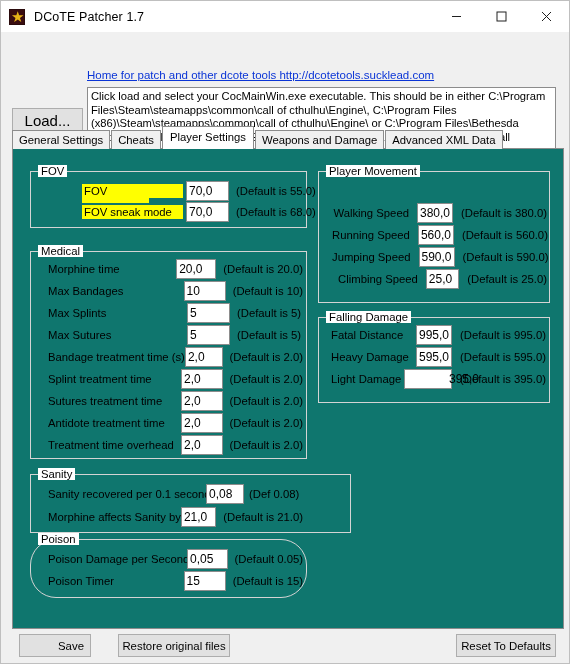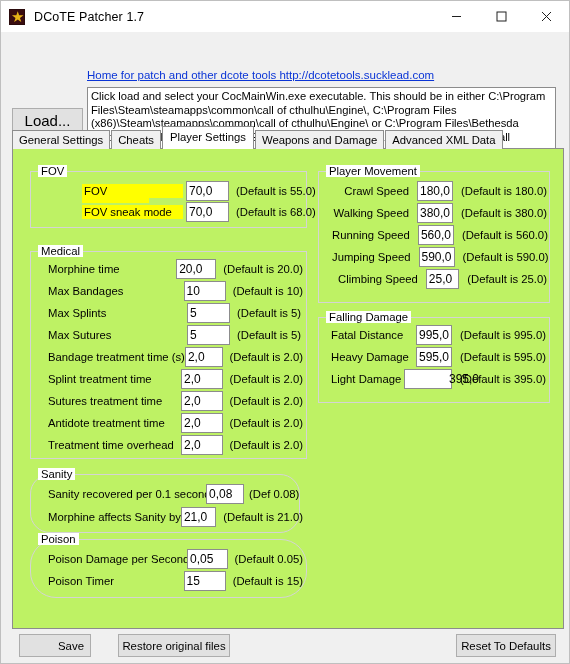--- a/index.html
+++ b/index.html
@@ -163,21 +163,21 @@
     padding: 0 7px 2px 7px;
   }
   .tabpanel {
     position: absolute;
     left: 0;
     top: 20px;
     width: 552px;
     height: 481px;
     box-sizing: border-box;
     border: 1px solid #8c8c8c;
-    background: #bef264;
+    background: #0f766e;
     z-index: 1;
   }
 
   
   .group {
     position: absolute;
     box-sizing: border-box;
     border: 1px solid #d4d4d4;
     background: transparent;
   }
@@ -358,21 +358,21 @@
           <span class="field" style="width:43px;">2,0</span>
           <span class="dflt" style="margin-left:7px;">(Default is 2.0)</span>
         </div>
         <div class="row" style="left:17px; top:183px; width:255px;">
           <span class="lbl" style="width:139px;">Treatment time overhead</span>
           <span class="field" style="width:43px;">2,0</span>
           <span class="dflt" style="margin-left:7px;">(Default is 2.0)</span>
         </div>
       </div>
 
-      <div class="group" style="left:17px; top:325px; width:270px; height:59px;border-radius:20px;">
+      <div class="group" style="left:17px; top:325px; width:321px; height:59px;">
         <div class="legend">Sanity</div>
         <div class="row" style="left:17px; top:9px; width:255px;">
           <span class="lbl" style="width:158px;">Sanity recovered per 0.1 seconds</span>
           <span class="field" style="width:38px;">0,08</span>
           <span class="dflt" style="margin-left:5px;">(Def 0.08)</span>
         </div>
         <div class="row" style="left:17px; top:32px; width:255px;">
           <span class="lbl" style="width:138px;">Morphine affects Sanity by</span>
           <span class="field" style="width:38px;">21,0</span>
           <span class="dflt" style="margin-left:7px;">(Default is 21.0)</span>
@@ -388,25 +388,20 @@
         </div>
         <div class="row" style="left:17px; top:31px; width:255px;">
           <span class="lbl" style="width:139px;">Poison Timer</span>
           <span class="field" style="width:43px;">15</span>
           <span class="dflt" style="margin-left:7px;">(Default is 15)</span>
         </div>
       </div>
 
       <div class="group" style="left:305px; top:22px; width:232px; height:132px;">
         <div class="legend">Player Movement</div>
-        <div class="row" style="left:13px; top:9px; width:215px;">
-          <span class="lbl right" style="width:94px;">Crawl Speed</span>
-          <span class="field" style="width:36px; margin-left:8px;">180,0</span>
-          <span class="dflt" style="margin-left:8px;">(Default is 180.0)</span>
-        </div>
         <div class="row" style="left:13px; top:31px; width:215px;">
           <span class="lbl right" style="width:94px;">Walking Speed</span>
           <span class="field" style="width:36px; margin-left:8px;">380,0</span>
           <span class="dflt" style="margin-left:8px;">(Default is 380.0)</span>
         </div>
         <div class="row" style="left:13px; top:53px; width:215px;">
           <span class="lbl right" style="width:94px;">Running Speed</span>
           <span class="field" style="width:36px; margin-left:8px;">560,0</span>
           <span class="dflt" style="margin-left:8px;">(Default is 560.0)</span>
         </div>

